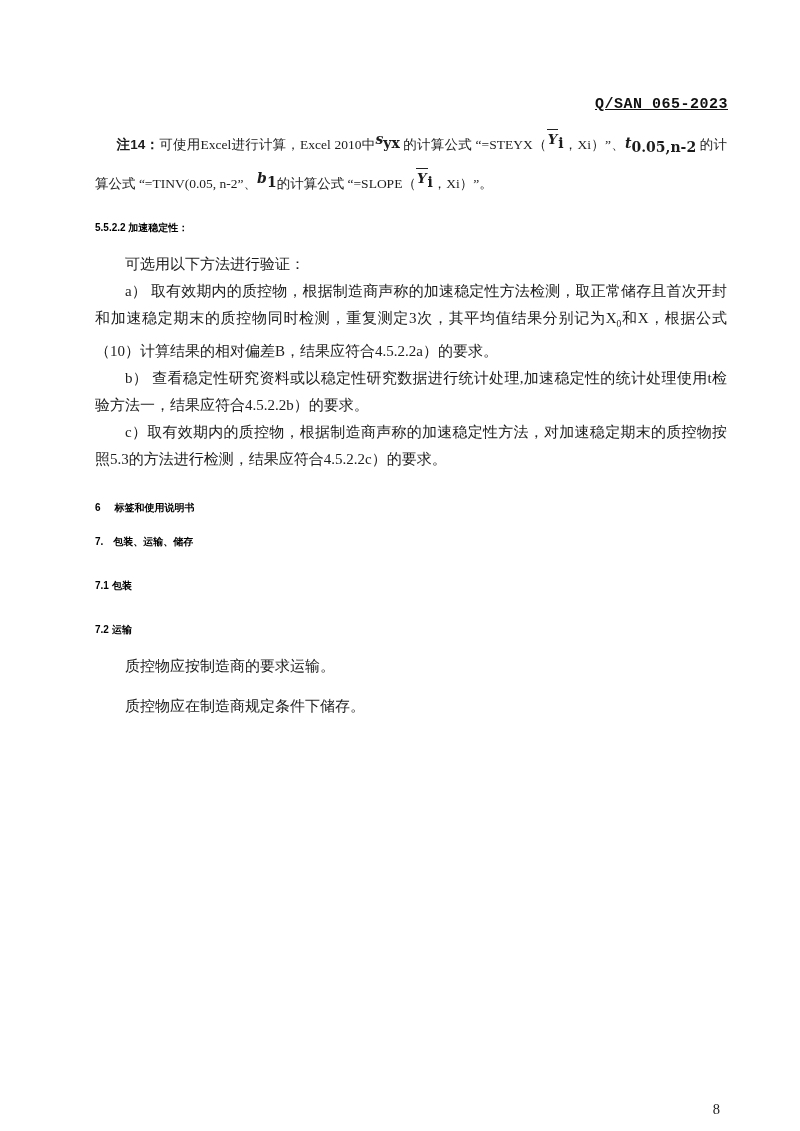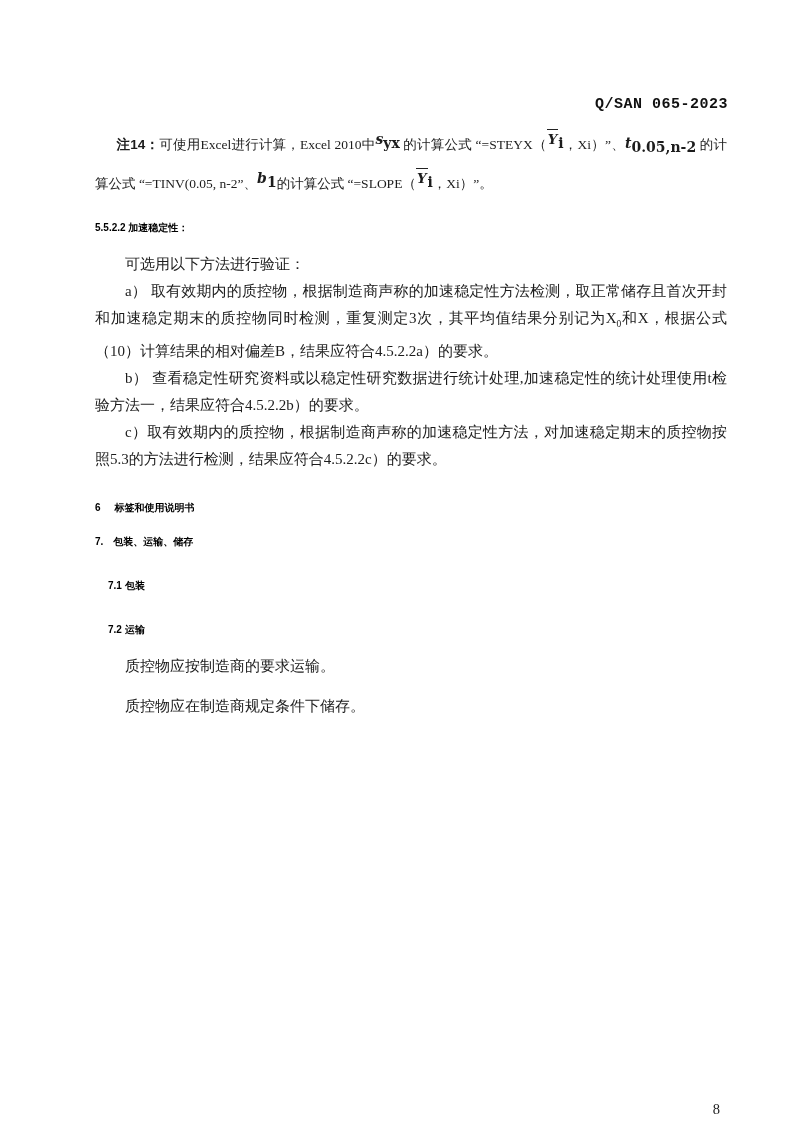--- a/index.html
+++ b/index.html
@@ -13,20 +13,21 @@
   }
   .doc-header{
     padding-top:96px;
     margin:0 72px 0 95px;
     text-align:right;
     font-family:"Liberation Mono","DejaVu Sans Mono",monospace;
     font-size:15px;
     font-weight:600;
     letter-spacing:0.5px;
     color:#111;
+    text-decoration:underline;
   }
   .content{ margin:0 73px 0 95px; }
 
   
   .note{
     margin-top:14px;
     font-size:13.5px;
     line-height:35px;
     text-align:justify;
     text-indent:1.6em;
@@ -47,21 +48,21 @@
     font-size:10px;
     color:#000;
     line-height:20px;
   }
   .h-5522{ margin-top:13px; }
   .h-6{ margin-top:25px; }
   .h-7{ margin-top:14px; }
   .h-sub{ margin-top:24px; }
   .h-gap-wide{ display:inline-block; margin-right:14px; }
   .h-gap-mid{ display:inline-block; margin-right:10px; }
-  .h-gap-small{ display:inline-block; margin-right:3px;margin-left:13px; }
+  .h-gap-small{ display:inline-block; margin-right:3px; }
 
   
   .body-p{
     margin:0;
     font-size:15px;
     line-height:27px;
     text-align:justify;
     text-indent:2em;
     color:#1c1c1c;
   }

